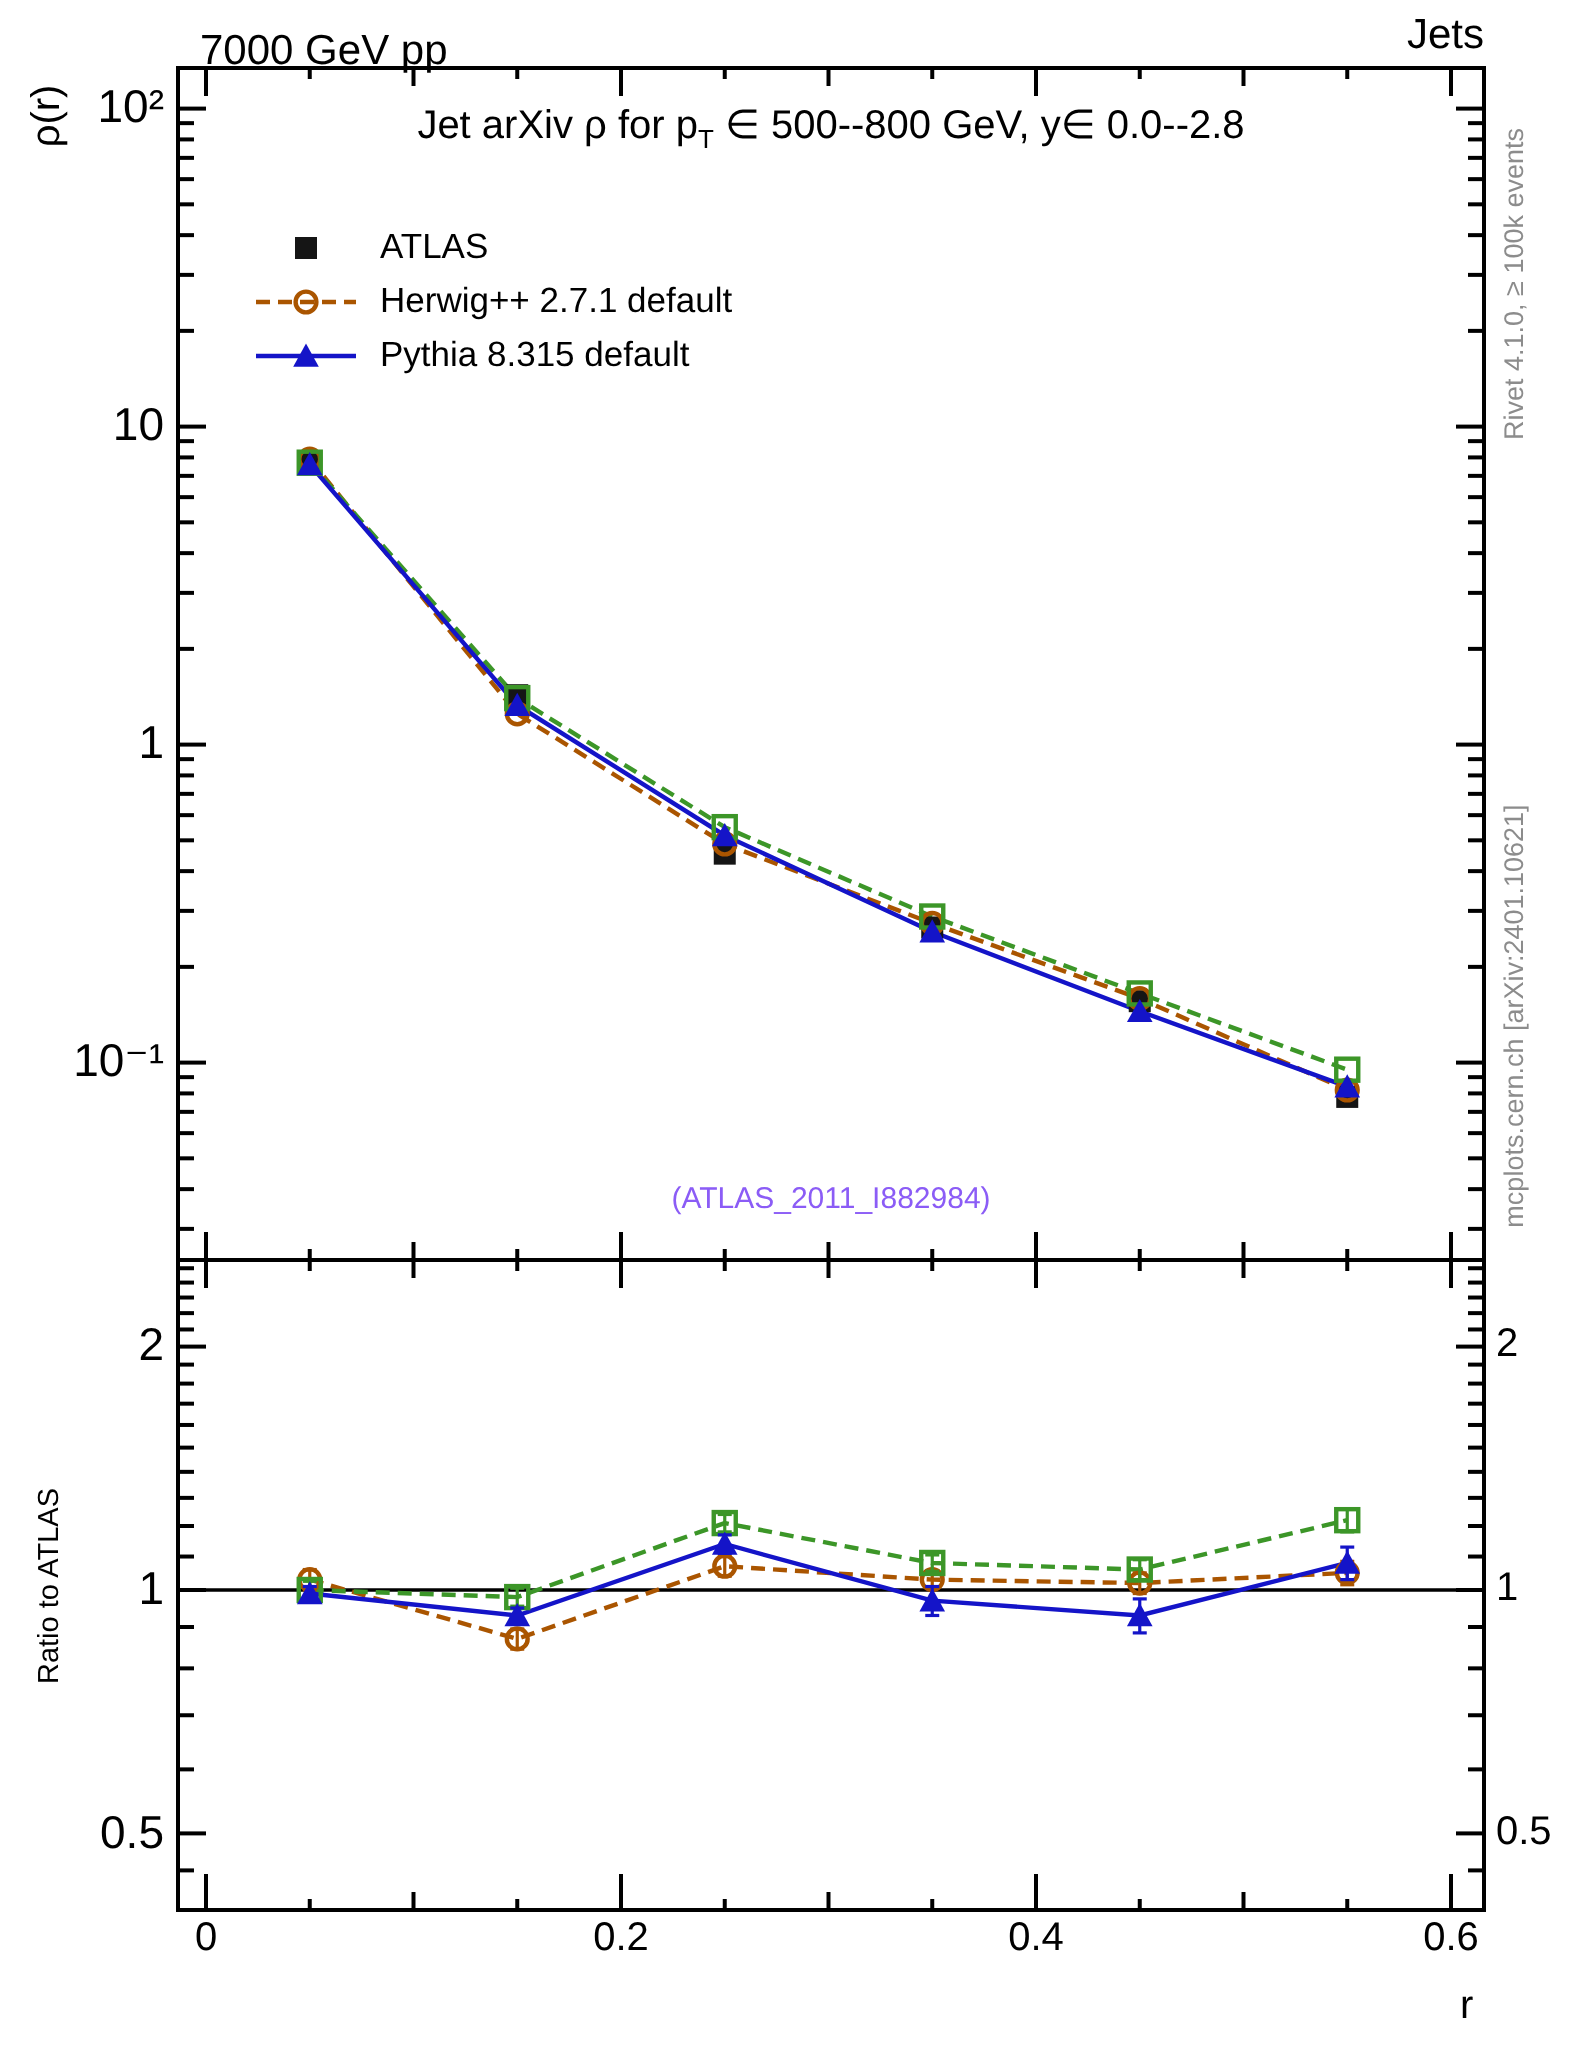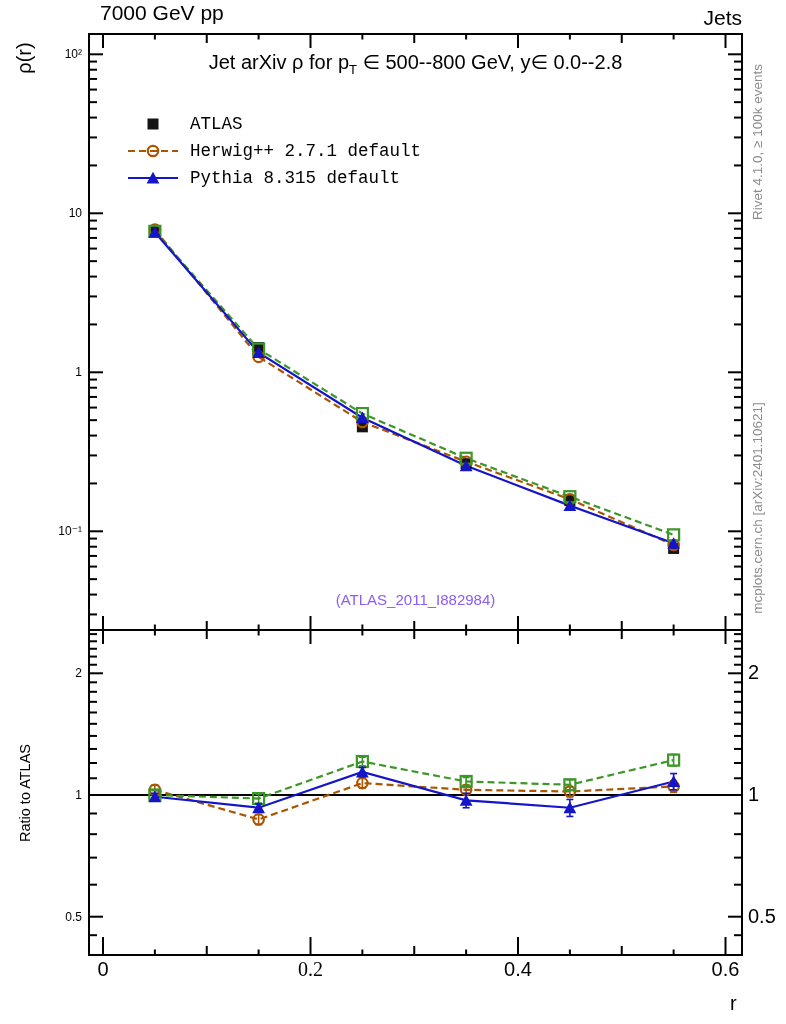--- a/index.html
+++ b/index.html
@@ -1,36 +1,36 @@
 <!DOCTYPE html>
 <html><head>
 <meta charset="utf-8">
 <style>
   html,body{margin:0;padding:0;background:#fff;}
   #page{position:relative;width:786px;height:1024px;background:#ffffff;overflow:hidden;
         font-family:"Liberation Sans","DejaVu Sans",sans-serif;color:#000;}
   #plot-svg-holder{position:absolute;left:0;top:0;width:786px;height:1024px;}
   .txt{position:absolute;white-space:nowrap;}
-  #header-left{left:100px;top:1px;font-size:21px;text-align:center;}
+  #header-left{left:100px;top:14px;font-size:21px;text-align:center;}
   #header-right{right:44px;top:6px;font-size:21px;}
   #main-title{left:89px;top:50px;width:653px;text-align:center;font-size:20px;}
   #main-title sub{font-size:13px;}
   #ylabel-main{left:24px;top:58px;transform:translate(-50%,-50%) rotate(-90deg);font-size:20px;}
   #ratio-ylabel{left:25px;top:793px;transform:translate(-50%,-50%) rotate(-90deg);font-size:14.5px;}
   #note-top-right{left:757px;top:142px;transform:translate(-50%,-50%) rotate(-90deg);
                   font-size:13.5px;color:#8c8c8c;}
   #note-bottom-right{left:757px;top:508px;transform:translate(-50%,-50%) rotate(-90deg);
                   font-size:13.5px;color:#8c8c8c;}
   #watermark{left:89px;top:591px;width:653px;text-align:center;font-size:15px;color:#8b5cf6;}
-  .ytick-label{position:absolute;width:82px;text-align:right;font-size:12px;transform:translateY(-52%);}
+  .ytick-label{position:absolute;width:82px;text-align:right;font-size:23px;transform:translateY(-52%);}
   .ytick-label-right{position:absolute;text-align:left;font-size:20px;transform:translateY(-52%);left:748px;}
   .xtick-label{position:absolute;font-size:20px;transform:translateX(-50%);top:958px;}
   #xaxis-title{left:730px;top:992px;font-size:20px;}
   #legend{position:absolute;left:126px;top:110px;}
-  .legend-row{display:flex;align-items:center;height:27px;font-family:Liberation Mono, monospace;}
+  .legend-row{display:flex;align-items:center;height:27px;}
   .legend-marker{width:54px;height:20px;flex:0 0 54px;}
   .legend-label{margin-left:10px;font-size:17.5px;}
 </style>
 </head>
 <body>
 
 <div id="page">
   <div id="plot-svg-holder"><svg width="786" height="1024">
         <g stroke="#000" stroke-width="2">
           <rect x="89" y="34" width="653" height="596" fill="none"></rect>
@@ -359,21 +359,21 @@
       <div class="ytick-label" style="left: 0px; top: 795px;">1</div>
       <div class="ytick-label" style="left: 0px; top: 916.7px;">0.5</div>
     </div>
   <div id="ratio-yticks-right">
       <div class="ytick-label-right" style="top: 673.3px;">2</div>
       <div class="ytick-label-right" style="top: 795px;">1</div>
       <div class="ytick-label-right" style="top: 916.7px;">0.5</div>
     </div>
   <div id="xtick-labels">
       <div class="xtick-label" style="left: 103px;">0</div>
-      <div class="xtick-label" style="left: 310.5px; font-family: Liberation Serif, serif;">0.2</div>
+      <div class="xtick-label" style="left: 310.5px;">0.2</div>
       <div class="xtick-label" style="left: 518px;">0.4</div>
       <div class="xtick-label" style="left: 725.5px;">0.6</div>
     </div>
 
   <div id="legend">
       <div class="legend-row">
         <div class="legend-marker"><svg width="54" height="20">
             <rect x="21.5" y="4.5" width="11" height="11" fill="#151515"></rect>
           </svg></div>
         <div class="legend-label">ATLAS</div>

